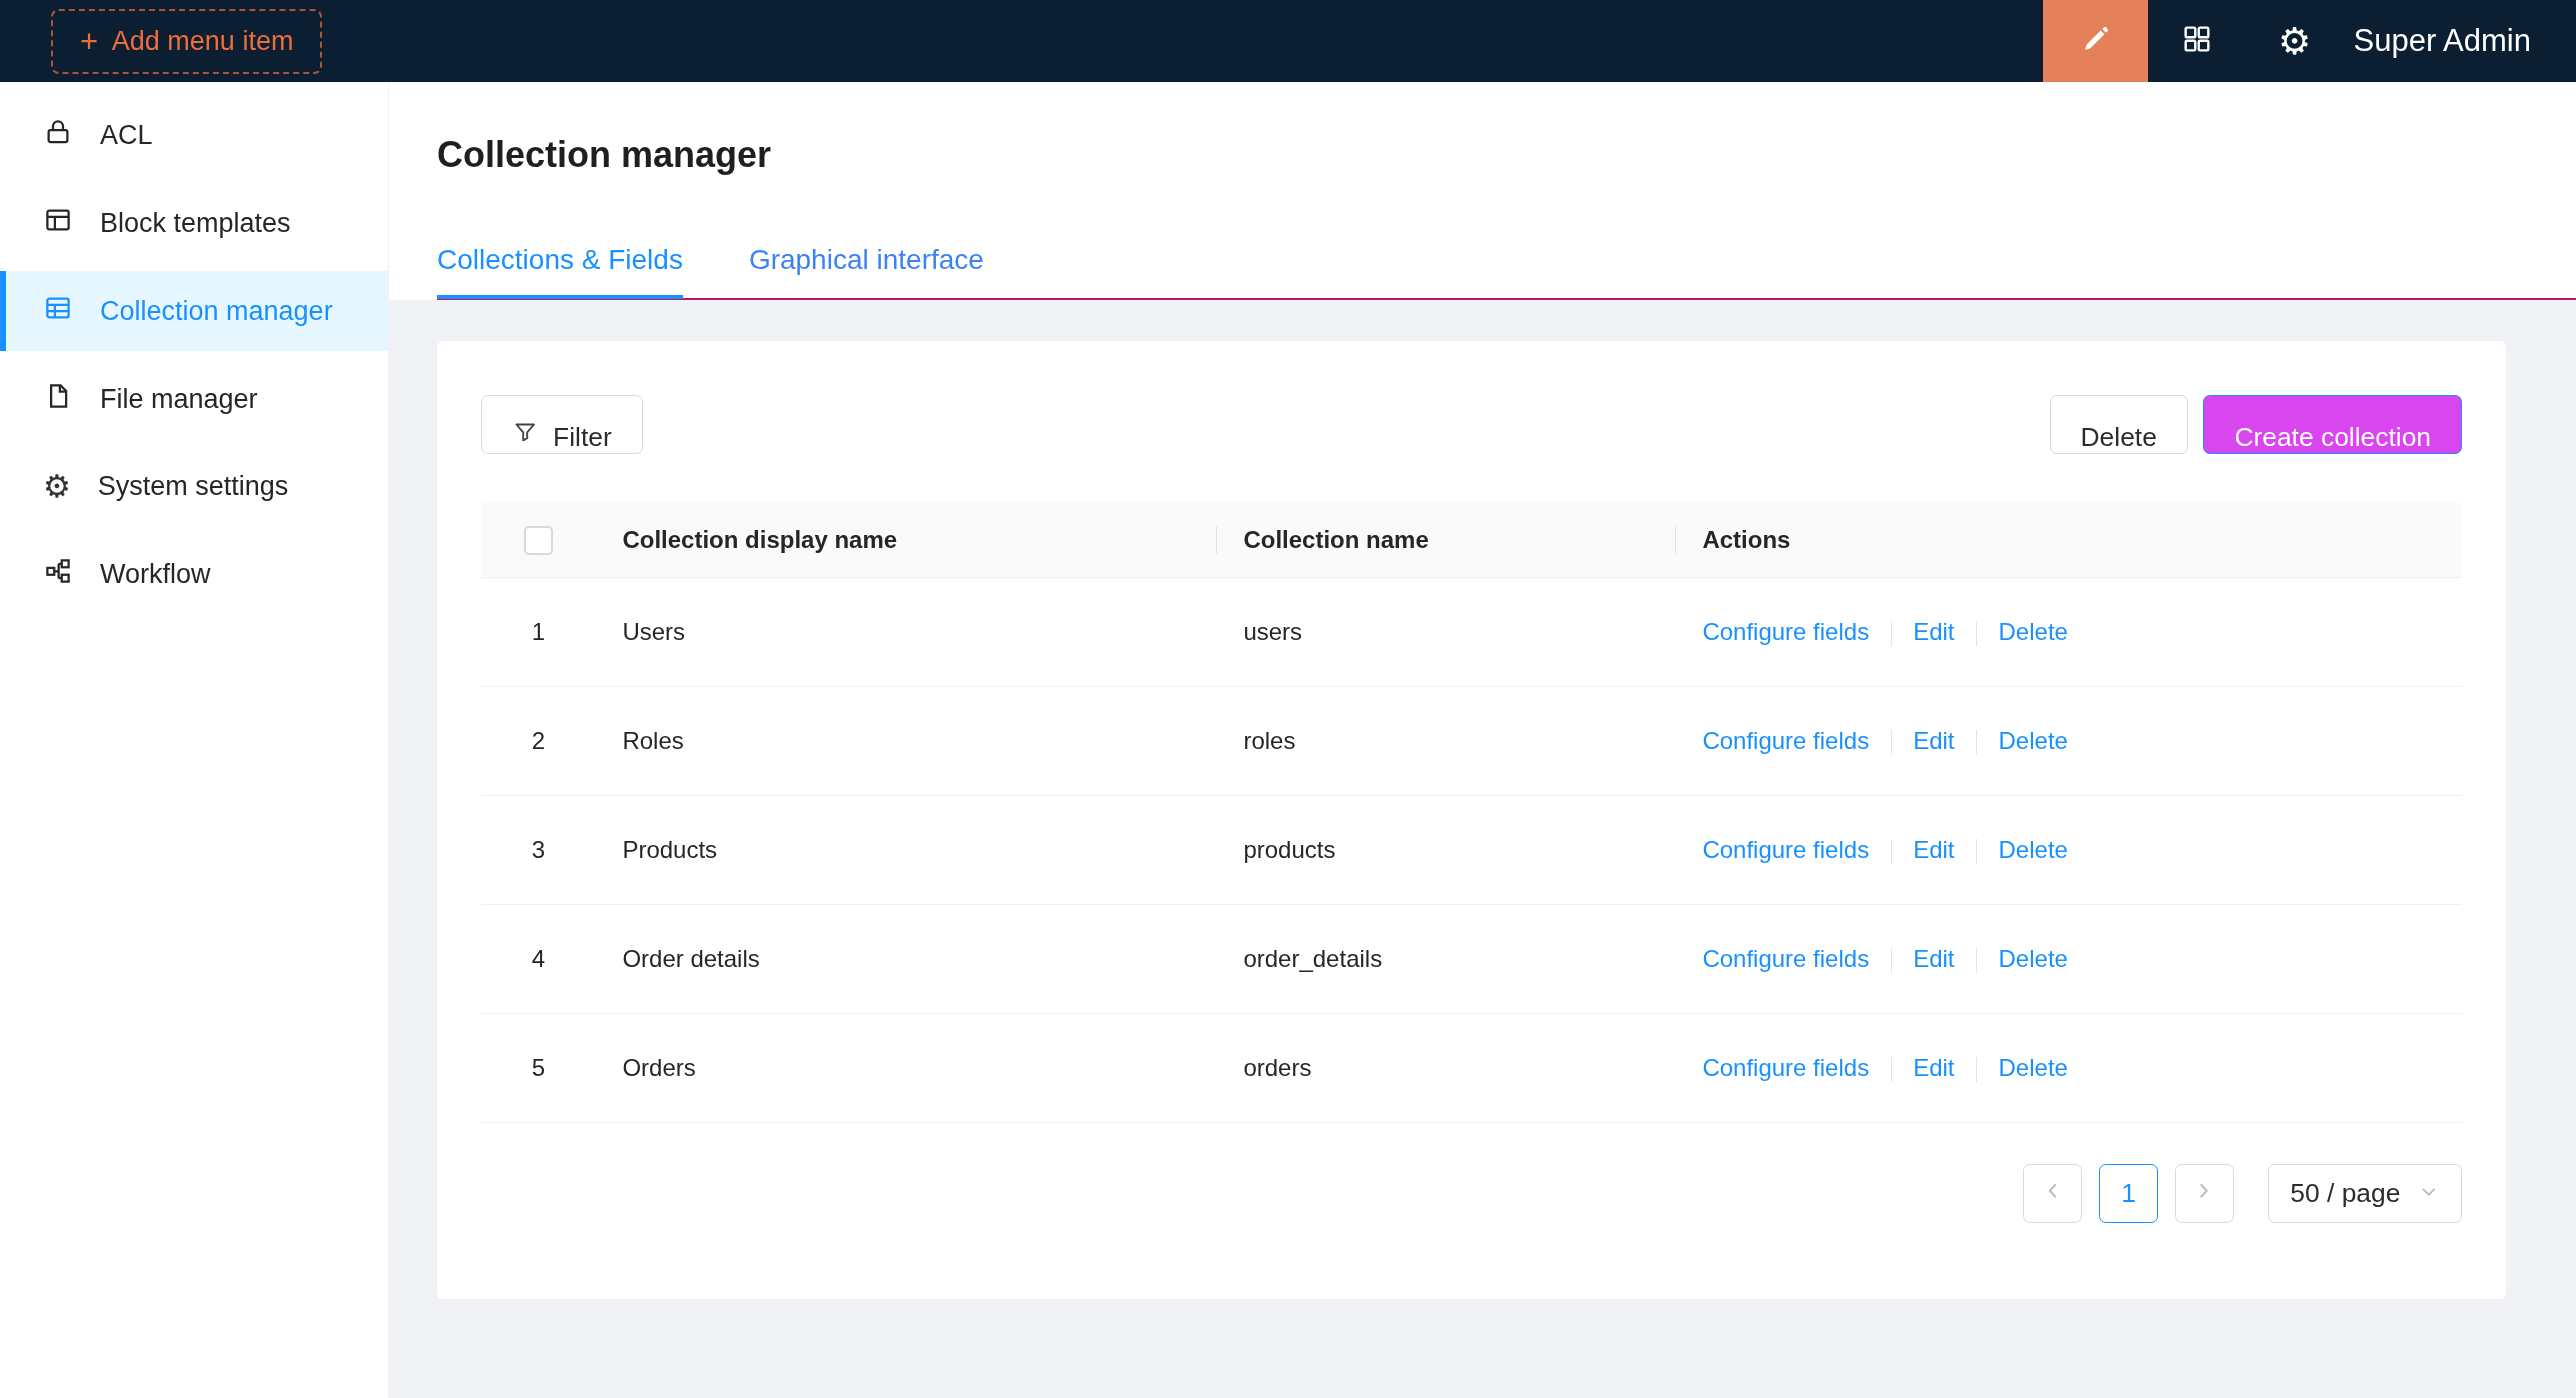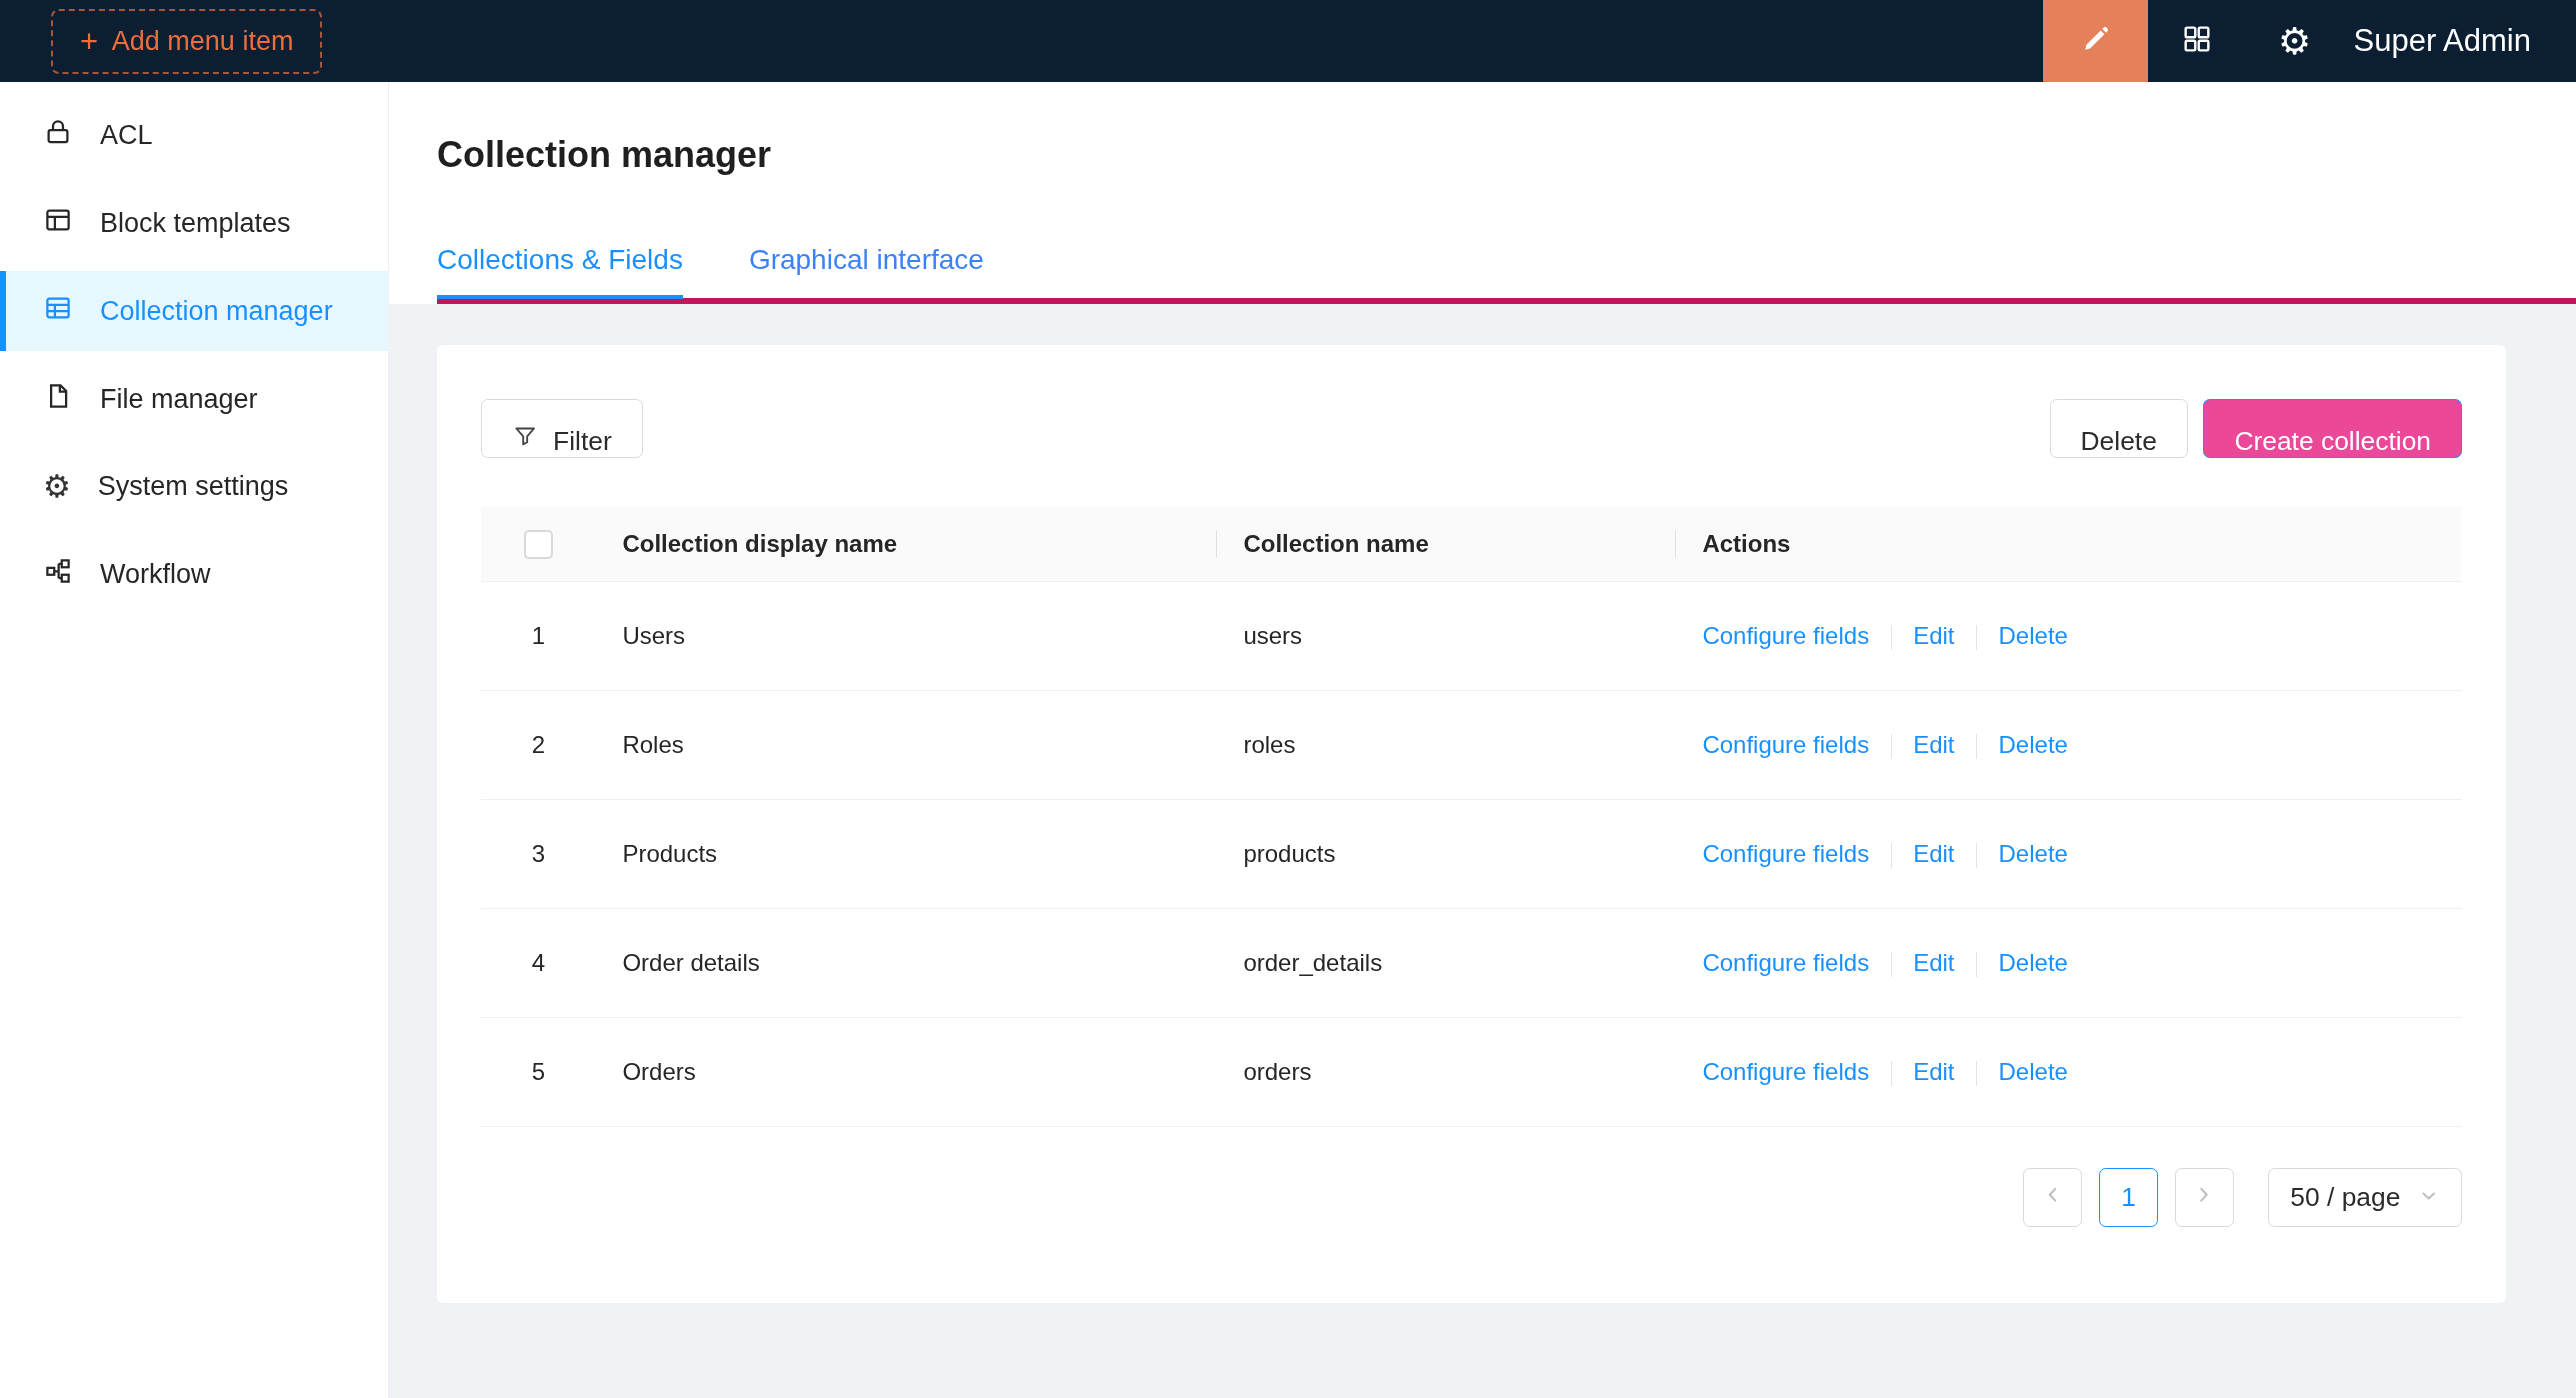--- a/index.html
+++ b/index.html
@@ -29,35 +29,35 @@
   .side-item { height:80px; margin:7.8px 0; display:flex; align-items:center; gap:27px;
     padding-left:43px; font-size:27px; color:#262626; position:relative; cursor:pointer; }
   .side-item svg, .side-item .gear-glyph { flex:0 0 auto; }
   .side-item .gear-glyph { font-size:31px; color:#333; }
   .side-item.active { background:#e6f7ff; color:#1890ff; }
   .side-item.active::before { content:""; position:absolute; left:0; top:0; bottom:0; width:5.9px; background:#1890ff; }
 
   .main { flex:1; display:flex; flex-direction:column; min-width:0; }
   .page-head { background:#fff; padding-left:48px; }
   .page-title { font-size:36px; font-weight:700; color:#1f1f1f; margin-top:51px; line-height:43px; }
-  .tabs { display:flex; gap:66px; margin-top:67px; border-bottom:6px solid #be185d; }
+  .tabs { display:flex; gap:66px; margin-top:67px; border-bottom:2px solid #be185d; }
   .tab { font-size:28px; color:#3b82f6; padding-bottom:21.5px; position:relative; cursor:pointer; line-height:33px; }
   .tab.active { color:#1890ff; font-weight:500; }
   .tab.active::after { content:""; position:absolute; left:0; right:0; bottom:-1px; height:3.9px; background:#1890ff; }
 
   .content { flex:1; background:#f0f2f5; padding:41px 70px 0 48px; }
   .card { background:#fff; border-radius:5.9px; padding:54px 44px 76px 44px; }
 
   
   .toolbar { display:flex; align-items:center; }
   .btn { height:59px; border:1px solid #d9d9d9; border-radius:6.8px; background:#fff;
     display:inline-flex; align-items:flex-end; gap:14.7px; font-size:26.4px; color:#2b2b2b;
     padding:0 30px; cursor:pointer; }
   .toolbar-right { margin-left:auto; display:flex; align-items:center; gap:15.6px; }
-  .btn.primary { background:#ec4899; border-color:#1890ff; color:#fff; }
+  .btn.primary { background:#d946ef; border-color:#1890ff; color:#fff; }
 
   
   table { width:100%; border-collapse:collapse; margin-top:49px; font-size:24px; color:#262626; }
   thead th { background:#fafafa; height:75px; font-weight:600; text-align:left;
     padding:0 26.4px; position:relative; border-bottom:1px solid #f0f0f0; }
   th.sep::after { content:""; position:absolute; right:0; top:50%; transform:translateY(-50%);
     width:1px; height:27px; background:#e0e0e0; }
   .col-index { width:115px; text-align:center; padding:0; }
   .col-display { width:621px; }
   .col-name { width:459px; }

